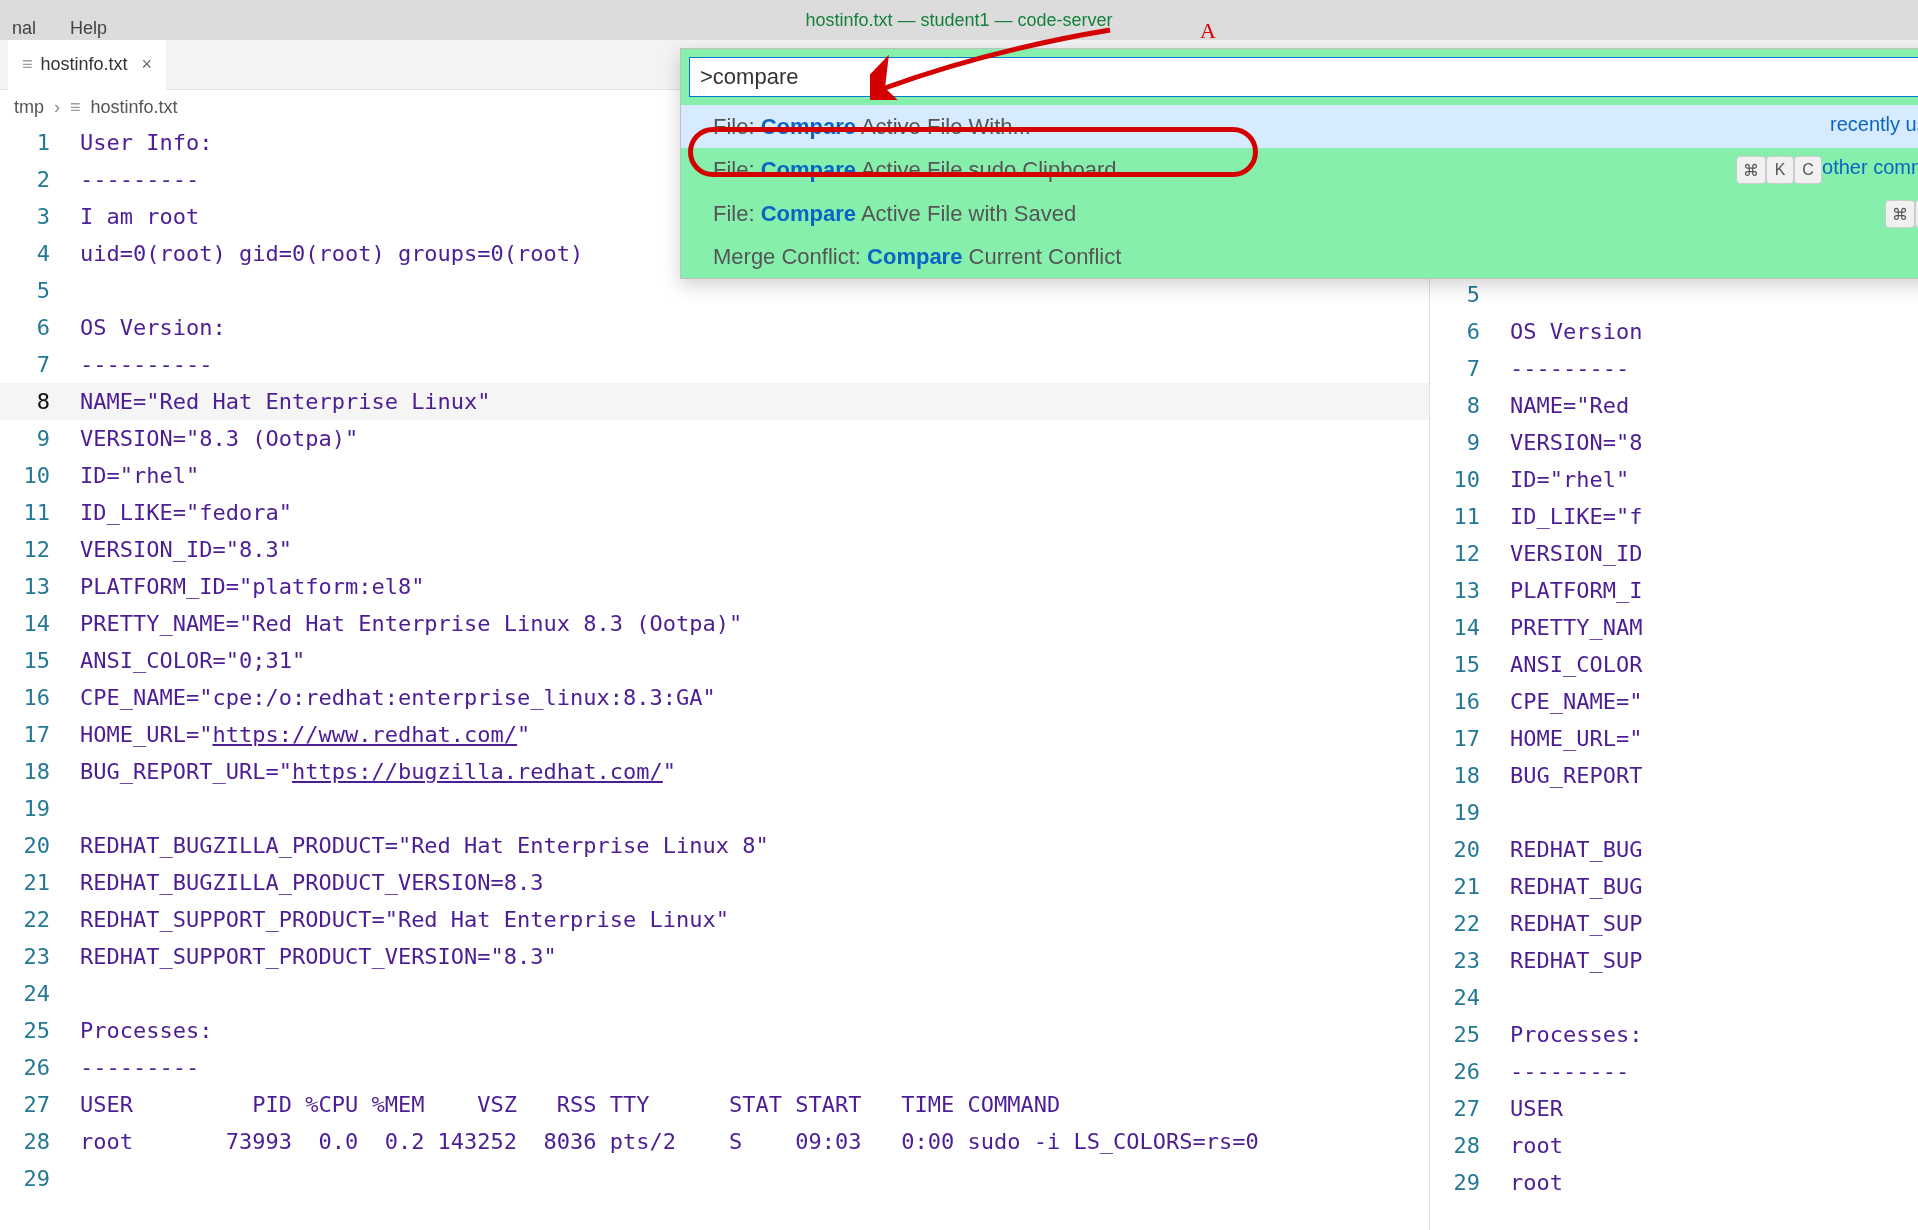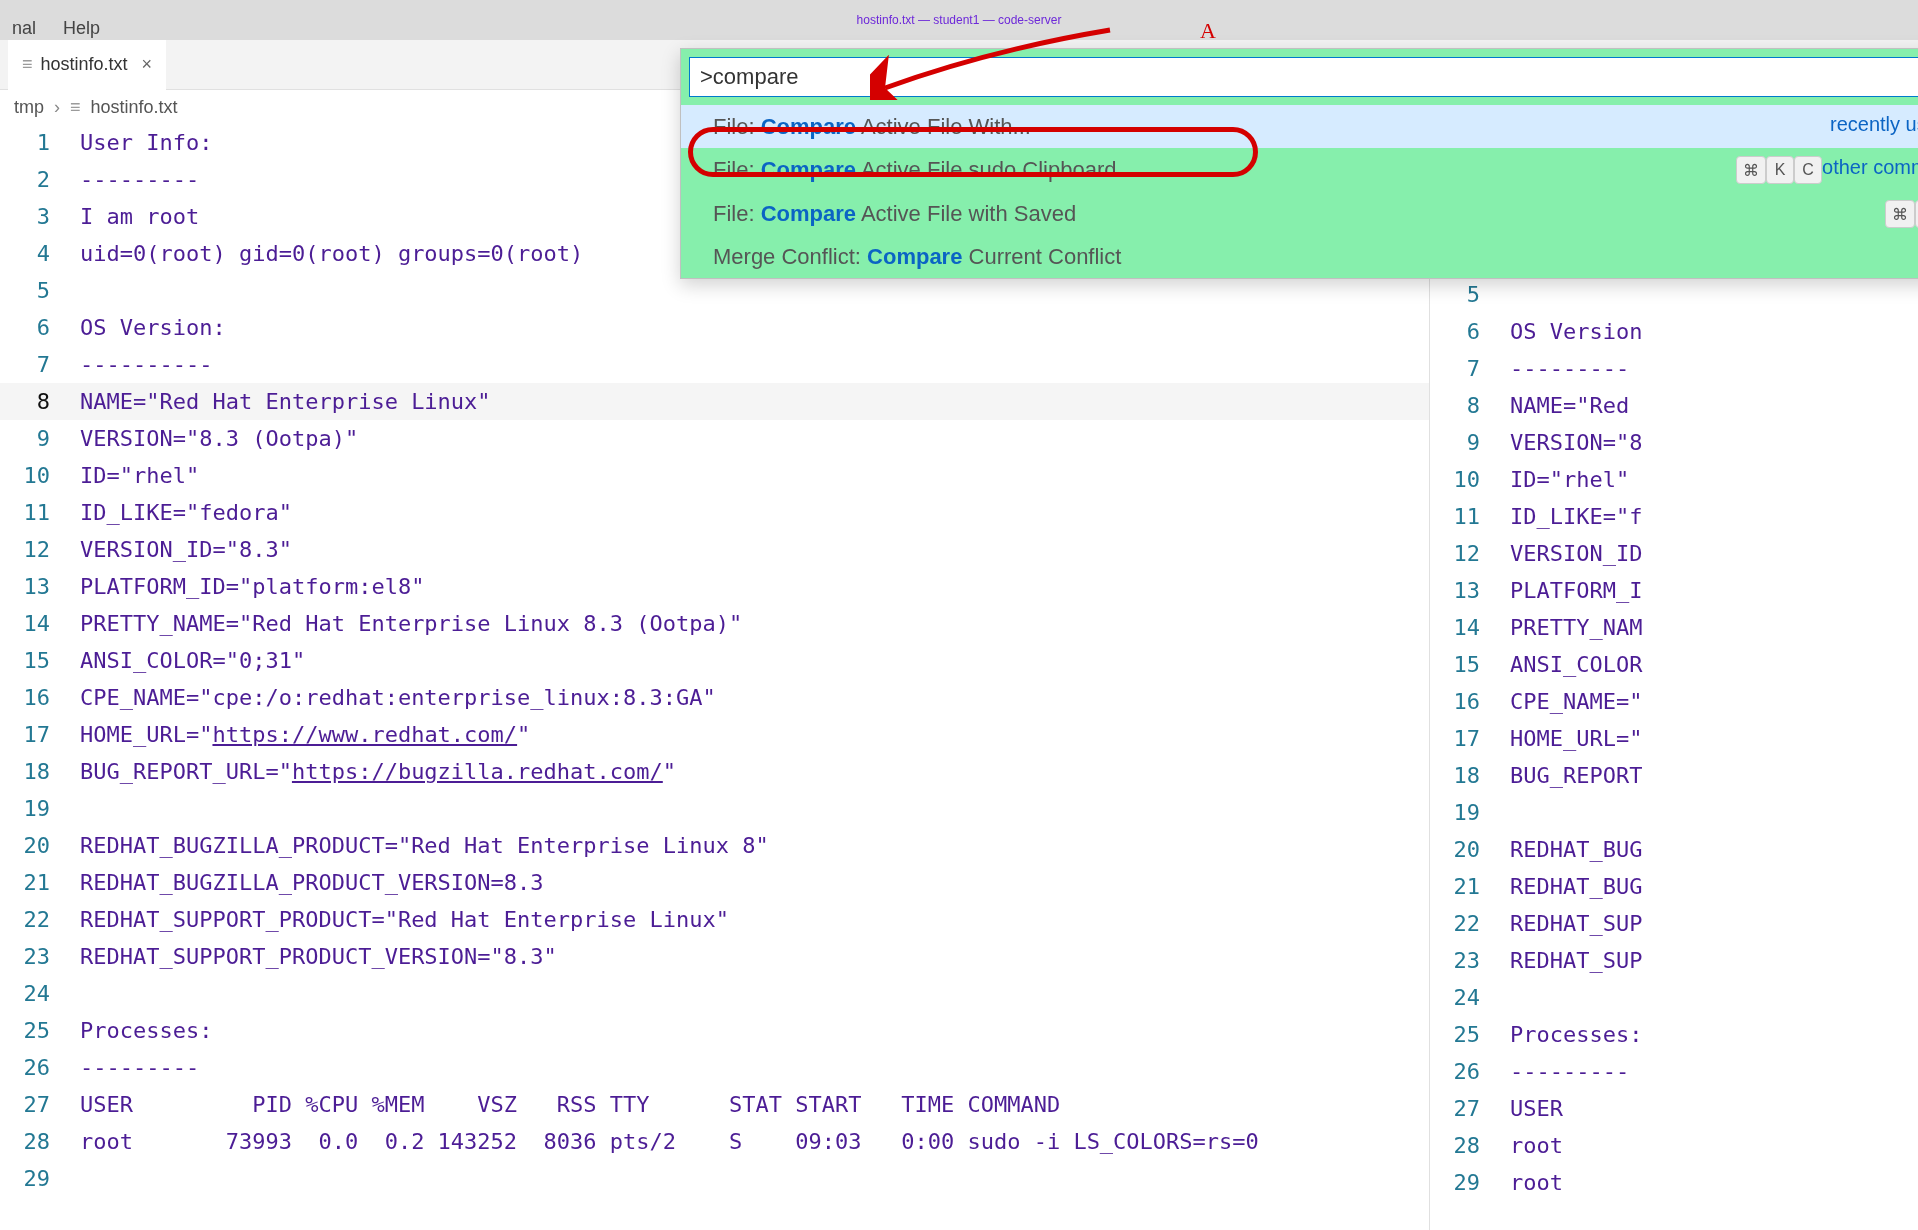--- a/index.html
+++ b/index.html
@@ -16,28 +16,28 @@
   }
   .title-bar {
     height: 40px;
     background: #dcdcdc;
     display: flex;
     align-items: center;
     padding: 0 12px;
     font-size: 18px;
     color: #444;
   }
-  .title-bar .menus { display: flex; gap: 27px; margin-top: 17px; }
+  .title-bar .menus { display: flex; gap: 34px; margin-top: 17px; }
   .title-bar .menu-item { cursor: pointer; }
   .title-bar .window-title {
     position: absolute;
     left: 50%;
     transform: translateX(-50%);
-    color: #6d28d9;
-    font-size: 12px;
+    color: #15803d;
+    font-size: 18px;
   }
   .tab-bar {
     height: 50px;
     background: #f3f3f3;
     border-bottom: 1px solid #e0e0e0;
     display: flex;
     align-items: center;
     padding: 0 8px;
   }
   .tab {

